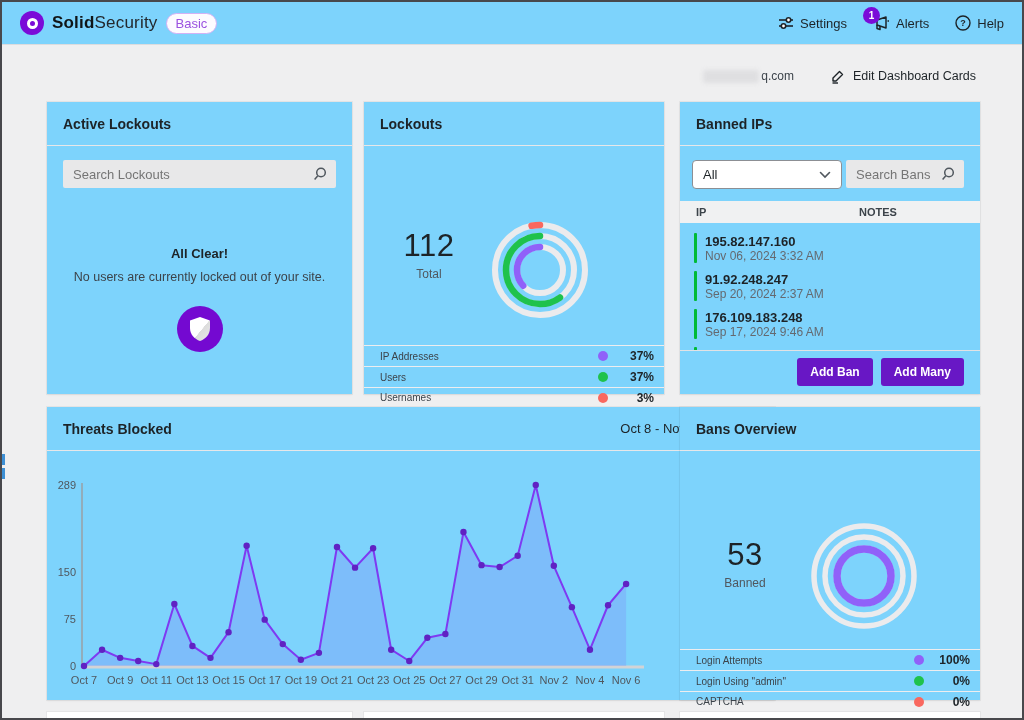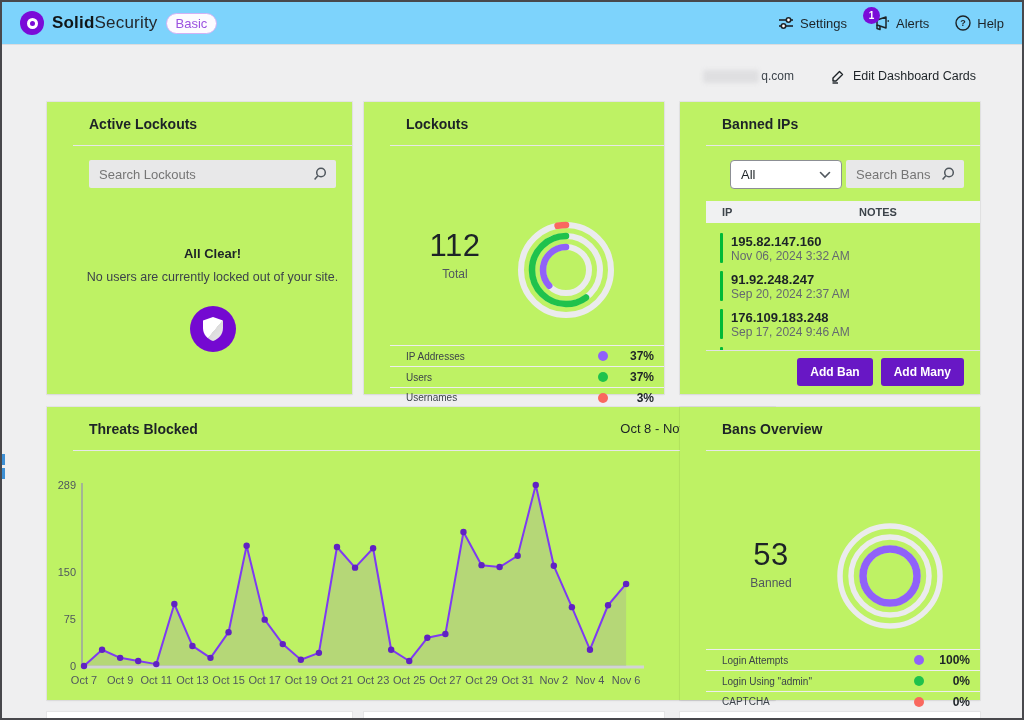--- a/index.html
+++ b/index.html
@@ -19,21 +19,21 @@
   .tb-item { display:flex; align-items:center; gap:6px; font-size:13px; color:#1d2327; cursor:pointer; position:relative; }
   .alert-badge { position:absolute; top:-9px; left:-10px; width:17px; height:17px; border-radius:50%; background:#7a0bd8; color:#fff; font-size:10px; font-weight:700; display:flex; align-items:center; justify-content:center; }
 
   
   .subheader { position:absolute; top:62px; left:45px; right:46px; height:24px; display:flex; align-items:center; justify-content:flex-end; gap:36px; }
   .site-chip { display:flex; align-items:center; font-size:12px; color:#3c434a; }
   .site-blur { width:56px; height:13px; background:#dfdfe1; border-radius:3px; filter:blur(2px); margin-right:2px; }
   .edit-cards { display:flex; align-items:center; gap:8px; font-size:12.5px; color:#1d2327; cursor:pointer; }
 
   
-  .card { position:absolute; background:#bef264; box-shadow:0 0 0 1px rgba(0,0,0,0.045), 0 1px 2px rgba(0,0,0,0.06);padding-left:26px; }
+  .card { position:absolute; background:#7dd3fc; box-shadow:0 0 0 1px rgba(0,0,0,0.045), 0 1px 2px rgba(0,0,0,0.06); }
   .card-header { height:44px; display:flex; align-items:center; justify-content:space-between; padding:0 16px; border-bottom:1px solid #e7e7e9; }
   .card-title { font-size:14px; font-weight:700; color:#1d2327; }
   #card-active-lockouts { left:45px; top:100px; width:305px; height:292px; }
   #card-lockouts       { left:362px; top:100px; width:300px; height:292px; }
   #card-banned-ips     { left:678px; top:100px; width:300px; height:292px; }
   #card-threats        { left:45px;  top:405px; width:728px; height:293px; }
   #card-bans-overview  { left:678px; top:405px; width:300px; height:293px; }
 
   
   .search-box { position:relative; }
@@ -54,21 +54,21 @@
   .big-num { font-size:31px; color:#1d2327; letter-spacing:.5px; }
   .big-label { font-size:12px; color:#50575e; margin-top:3px; }
   .legend { position:absolute; left:0; right:0; }
   .legend-row { display:flex; align-items:center; height:21px; padding:0 10px 0 16px; border-top:1px solid #ededef; }
   .legend-row:last-child { border-bottom:1px solid #ededef; }
   .legend-label { font-size:10px; color:#3c434a; flex:1; }
   .legend-dot { width:10px; height:10px; border-radius:50%; margin-right:10px; }
   .legend-val { font-size:12px; font-weight:700; color:#1d2327; width:36px; text-align:right; }
 
   
-  .bans-controls { display:flex; gap:4px; margin:14px 16px 0 24px; }
+  .bans-controls { display:flex; gap:4px; margin:14px 16px 0 12px; }
   .select { flex:1; height:29px; border:1px solid #8c8f94; border-radius:4px; background:#fff; display:flex; align-items:center; padding:0 10px; font-size:13px; color:#1d2327; cursor:pointer; }
   .select .chev { margin-left:auto; }
   .bans-search { width:118px; }
   .bans-table-head { margin-top:12px; height:22px; background:#f0f1f2; display:flex; align-items:center; padding:0 16px; }
   .col-ip { flex:1; font-size:11px; font-weight:600; color:#3c434a; }
   .col-notes { width:105px; font-size:11px; font-weight:600; color:#3c434a; }
   .ban-rows { height:127px; overflow:hidden; padding-top:6px; }
   .ban-row { display:flex; align-items:center; height:38px; padding:0 16px 0 14px; }
   .ban-bar { width:3px; height:30px; background:#00ba37; margin-right:8px; border-radius:1px; flex:none; }
   .ban-ip { font-size:13px; font-weight:700; color:#1d2327; line-height:15px; }

